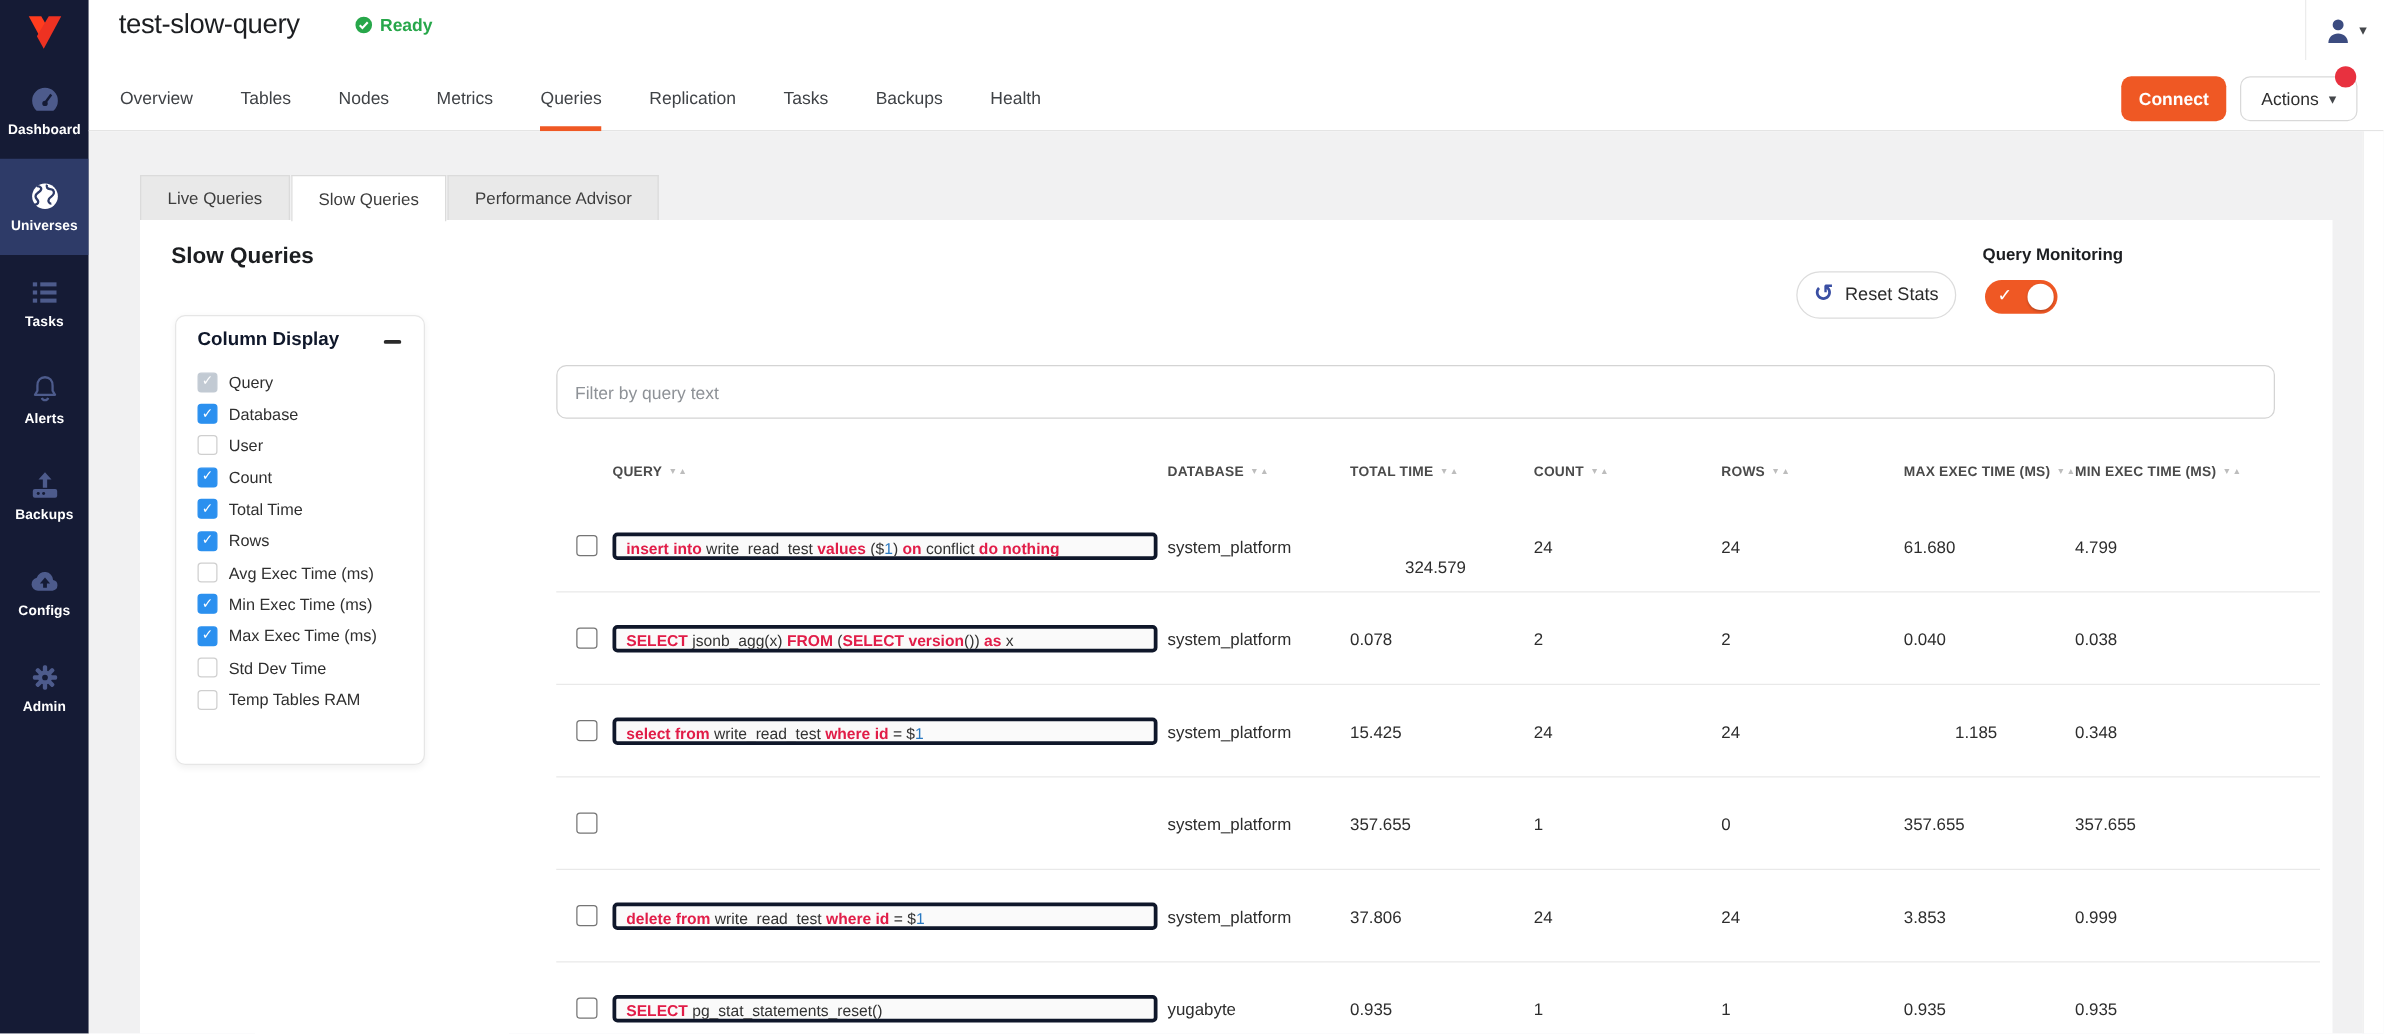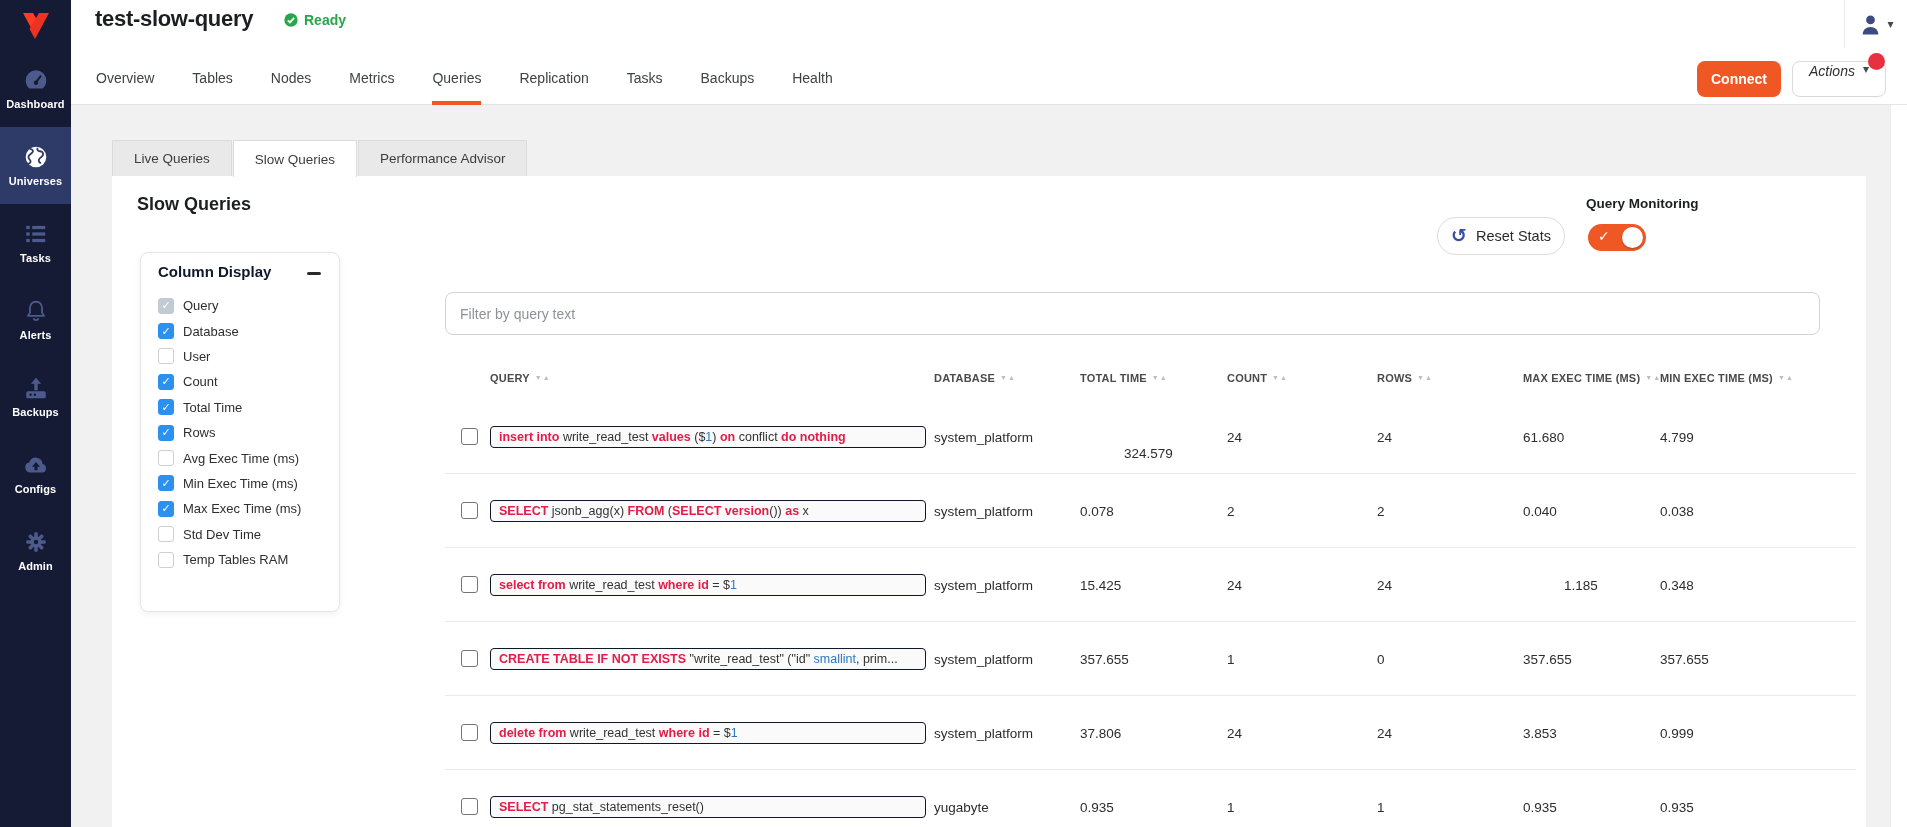--- a/index.html
+++ b/index.html
@@ -10,28 +10,28 @@
   .sidebar{position:absolute;left:0;top:0;width:71px;height:827px;background:#151B35;}
   .logo{position:absolute;top:8px;left:0;width:71px;display:flex;justify-content:center;cursor:pointer;}
   .side-nav{position:absolute;top:50px;left:0;width:71px;}
   .side-item{height:77px;display:flex;flex-direction:column;align-items:center;justify-content:center;gap:5px;color:#4D5B8C;cursor:pointer;}
   .side-item.active{background:#2E3B68;color:#fff;}
   .side-icon svg{width:26px;height:26px;display:block;}
   .side-label{color:#fff;font-size:11px;font-weight:600;letter-spacing:.1px;}
 
   
   .topbar{position:absolute;left:71px;top:0;width:1836px;height:105px;background:#fff;border-bottom:1px solid #E4E4E4;box-sizing:border-box;}
-  .page-title{position:absolute;left:24px;top:6px;margin:0;font-size:22px;font-weight:700;color:#1C1E21;letter-spacing:-.3px;}
+  .page-title{position:absolute;left:24px;top:6px;margin:0;font-size:22px;font-weight:400;color:#1C1E21;letter-spacing:-.3px;}
   .ready-badge{position:absolute;left:212px;top:12px;display:flex;align-items:center;gap:5px;color:#27A74A;font-weight:700;font-size:14px;}
   .ready-badge svg{width:16px;height:16px;display:block;}
   .tabs{position:absolute;left:25px;top:55px;height:50px;display:flex;gap:38px;}
   .tab{font-size:14px;color:#3F4246;display:flex;align-items:center;height:46px;border-bottom:4px solid transparent;cursor:pointer;box-sizing:content-box;}
   .tab.active{border-bottom-color:#EF5824;}
   .connect-btn{position:absolute;left:1626px;top:61px;width:84px;height:36px;background:#EF5824;color:#fff;font-weight:700;font-size:14px;border:none;border-radius:8px;cursor:pointer;font-family:inherit;}
-  .actions-btn{position:absolute;left:1721px;top:61px;width:94px;height:36px;background:#fff;border:1px solid #D9D9D9;border-radius:8px;display:flex;align-items:flex-start;justify-content:center;gap:8px;font-size:14px;color:#2F2F2F;cursor:pointer;font-family:inherit;font-style:italic;}
+  .actions-btn{position:absolute;left:1721px;top:61px;width:94px;height:36px;background:#fff;border:1px solid #D9D9D9;border-radius:8px;display:flex;align-items:center;justify-content:center;gap:8px;font-size:14px;color:#2F2F2F;cursor:pointer;font-family:inherit;}
   .actions-dot{position:absolute;left:1797px;top:53px;width:17px;height:17px;border-radius:50%;background:#E8313F;z-index:3;}
   .user-area{position:absolute;right:0;top:0;width:62px;height:48px;border-left:1px solid #ECECEC;display:flex;align-items:center;justify-content:center;gap:4px;cursor:pointer;}
   .user-area svg{width:25px;height:25px;display:block;}
   .caret{font-size:12px;color:#44474B;line-height:1;}
 
   
   .content{position:absolute;left:71px;top:105px;width:1836px;height:722px;background:#F1F1F2;}
   .subtabs{position:absolute;left:41px;top:35px;display:flex;z-index:2;}
   .subtab{height:36px;padding:0 21px;display:flex;align-items:center;font-size:13.5px;color:#3D3D3D;background:#E9E9E9;border:1px solid #DBDBDB;border-bottom:none;margin-right:1px;cursor:pointer;box-sizing:border-box;}
   .subtab.active{background:#fff;height:37px;border-color:#DBDBDB;}
@@ -61,21 +61,21 @@
   
   .filter-input{position:absolute;left:333px;top:116px;width:1375px;height:43px;border:1px solid #D4D4D4;border-radius:8px;box-sizing:border-box;padding:0 14px;font-size:14px;color:#333;font-family:inherit;outline:none;}
   .filter-input::placeholder{color:#8E9297;}
   .thead{position:absolute;left:0;top:196px;width:100%;height:14px;}
   .th{position:absolute;top:0;font-size:11px;font-weight:700;color:#4A4A4A;letter-spacing:.2px;white-space:nowrap;cursor:pointer;}
   .sort{color:#BDBDBD;font-size:7px;margin-left:5px;letter-spacing:1px;vertical-align:2px;}
   .rows{position:absolute;left:0;top:224px;width:100%;}
   .trow{position:relative;height:74px;}
   .trow.sep::before{content:'';position:absolute;left:333px;right:10px;top:-1px;height:1px;background:#E9E9E9;}
   .rowcb{position:absolute;left:349px;top:28px;width:17px;height:17px;border:1.5px solid #757575;border-radius:3px;background:#fff;box-sizing:border-box;cursor:pointer;}
-  .qbox{position:absolute;left:378px;top:26px;width:436px;height:22px;background:#FAFAFA;border:1px solid #0f172a;border-radius:4px;box-sizing:border-box;line-height:20px;padding:0 8px;font-size:12.5px;white-space:nowrap;overflow:hidden;cursor:pointer;}
+  .qbox{position:absolute;left:378px;top:26px;width:436px;height:22px;background:#FAFAFA;border:3px solid #0f172a;border-radius:4px;box-sizing:border-box;line-height:20px;padding:0 8px;font-size:12.5px;white-space:nowrap;overflow:hidden;cursor:pointer;}
   .tcell{position:absolute;top:30px;font-size:13.5px;color:#2D2D2D;white-space:nowrap;}
   .seg-kw{color:#E11D48;font-weight:700;}
   .seg-p{color:#333;}
   .seg-lit{color:#2A79C1;}
 </style>
 </head>
 <body>
 
 <div class="screen">
 
@@ -314,21 +314,20 @@
             <div class="qbox"><span class="seg-kw">select from</span><span class="seg-p"> write_read_test </span><span class="seg-kw">where id</span><span class="seg-p"> = $</span><span class="seg-lit">1</span></div>
             <span class="tcell" style="left: 822px;">system_platform</span>
             <span class="tcell" style="left: 968px;">15.425</span>
             <span class="tcell" style="left: 1115px;">24</span>
             <span class="tcell" style="left: 1265px;">24</span>
             <span class="tcell" style="left: 1424px; margin-left: 28px;">1.185</span>
             <span class="tcell" style="left: 1548px;">0.348</span>
           </div>
           <div class="trow sep">
             <span class="rowcb"></span>
-            <div class="qbox"><span class="seg-kw">CREATE TABLE IF NOT EXISTS</span><span class="seg-p"> "write_read_test" ("id" </span><span class="seg-lit">smallint</span><span class="seg-p">, prim...</span></div>
             <span class="tcell" style="left: 822px;">system_platform</span>
             <span class="tcell" style="left: 968px;">357.655</span>
             <span class="tcell" style="left: 1115px;">1</span>
             <span class="tcell" style="left: 1265px;">0</span>
             <span class="tcell" style="left: 1411px;">357.655</span>
             <span class="tcell" style="left: 1548px;">357.655</span>
           </div>
           <div class="trow sep">
             <span class="rowcb"></span>
             <div class="qbox"><span class="seg-kw">delete from</span><span class="seg-p"> write_read_test </span><span class="seg-kw">where id</span><span class="seg-p"> = $</span><span class="seg-lit">1</span></div>

